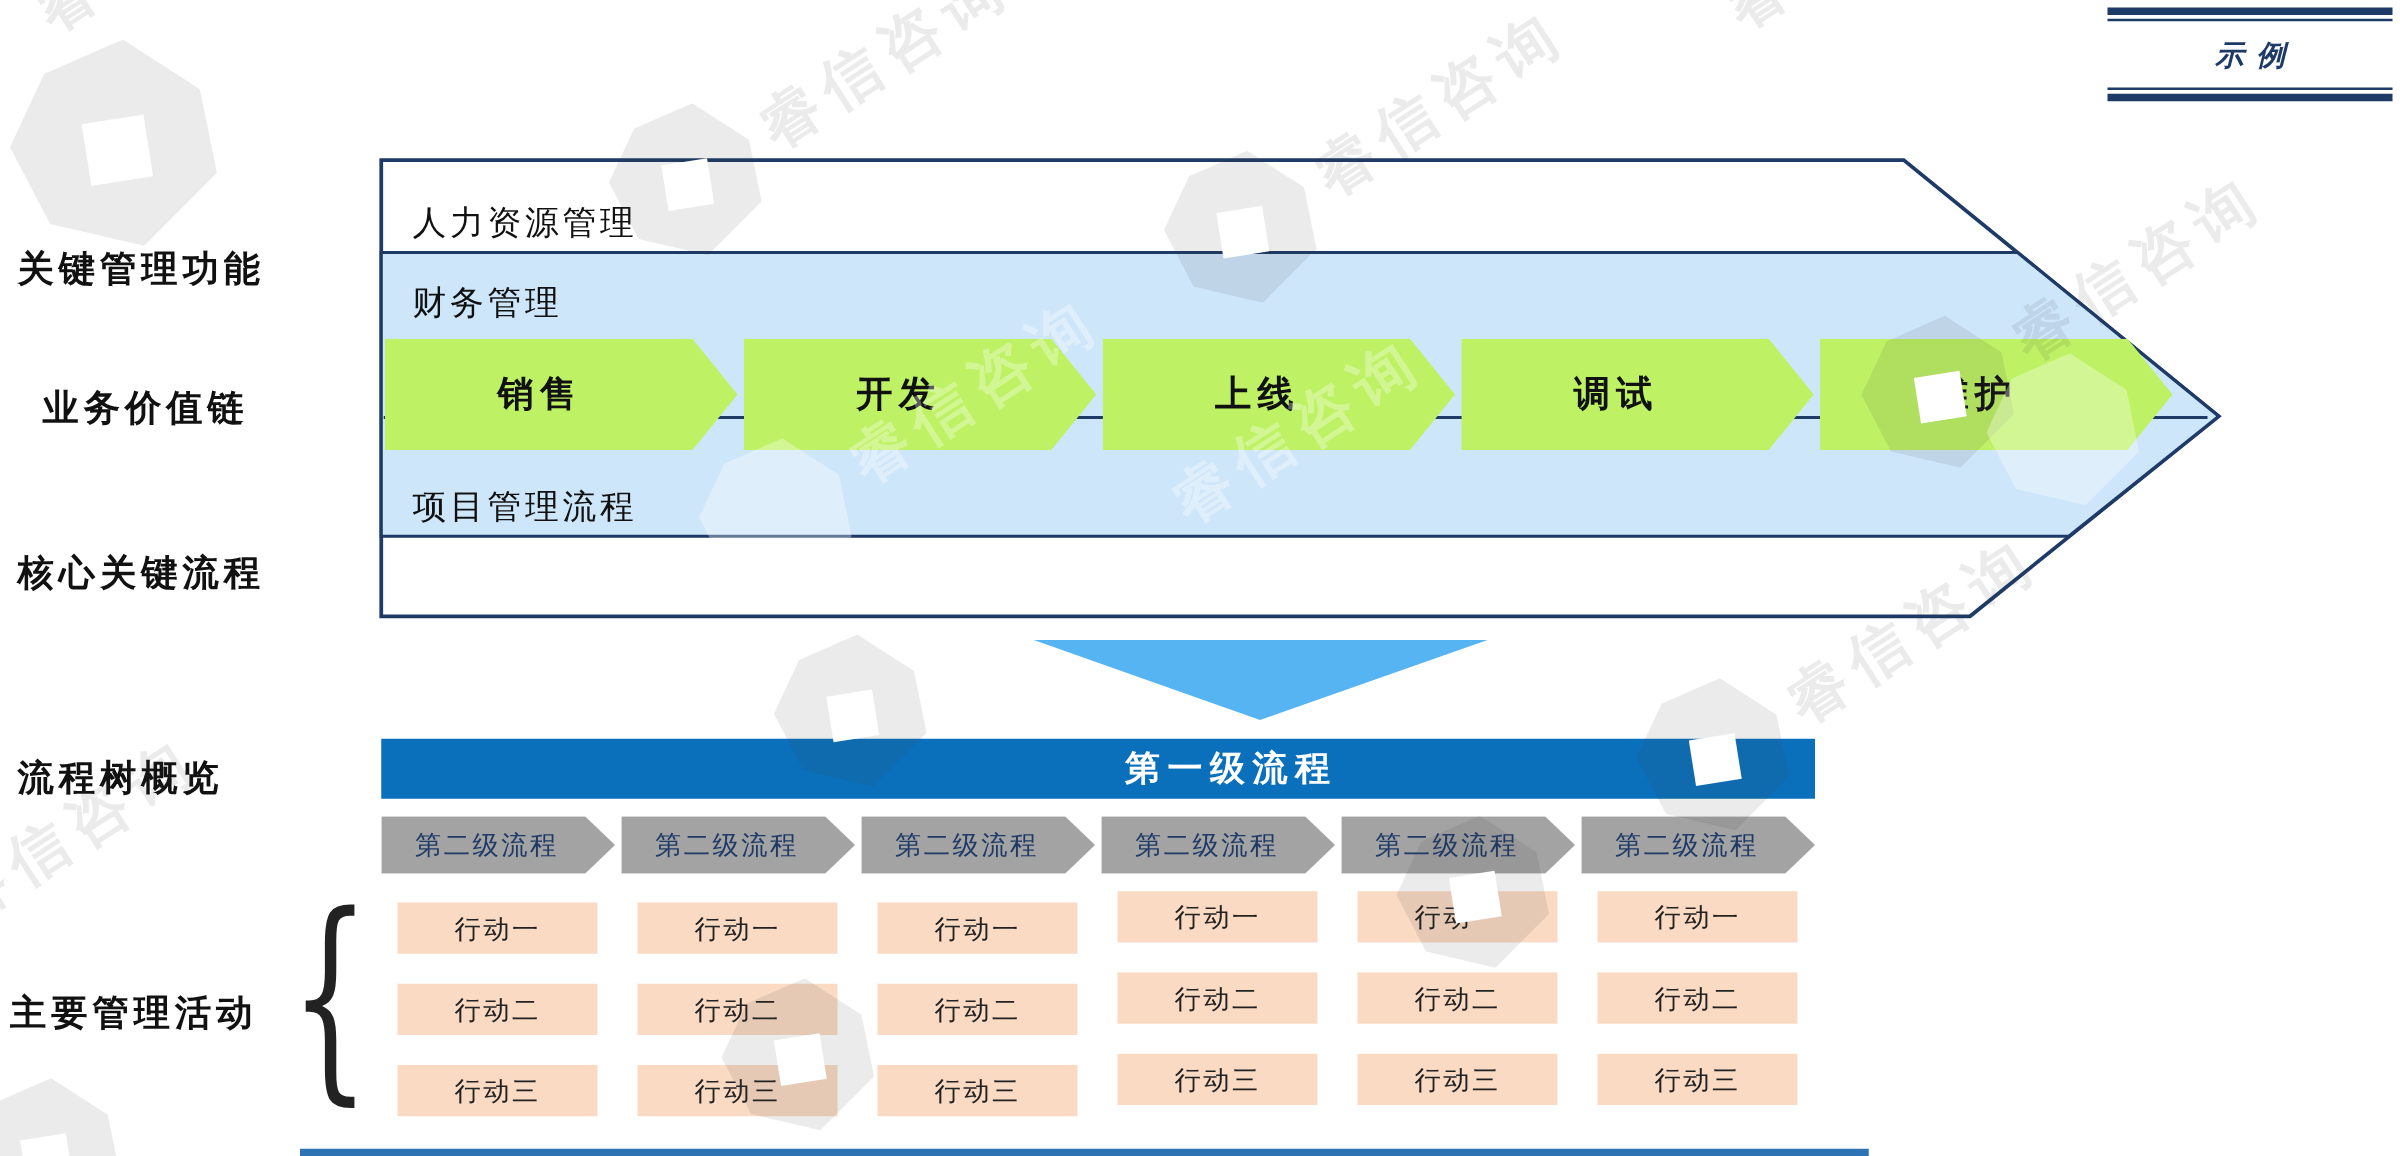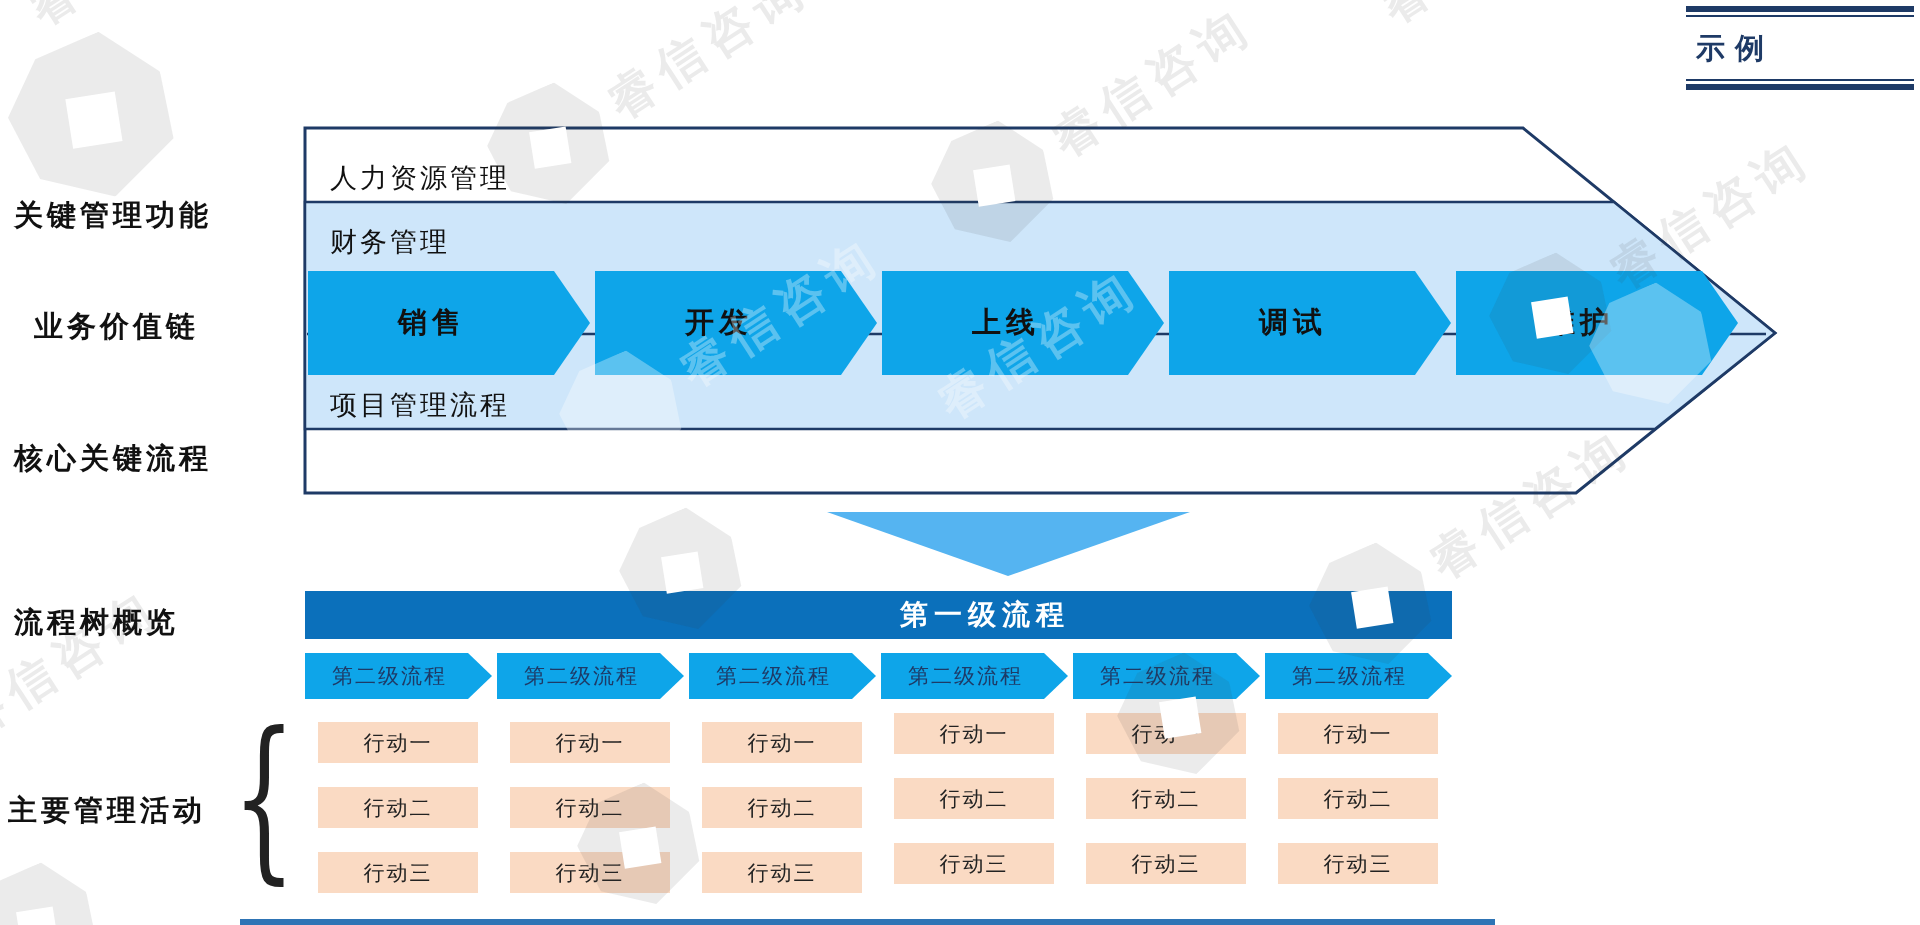--- a/index.html
+++ b/index.html
@@ -28,39 +28,39 @@
     position:absolute; left:330px; z-index:3;
     font-size:27px; color:#111; white-space:nowrap; letter-spacing:3px;
   }
   .bt-hr   { top:160px; }
   .bt-fin  { top:224px; }
   .bt-proj { top:387px; }
   .bt-biz  { top:450px; }
 
   
   .lv1chev {
-    position:absolute; top:271px; width:282px; height:104px; z-index:2;
-    background:#0ea5e9;
+    position:absolute; top:271px; width:282px; height:89px; z-index:2;
+    background:#bef264;
     clip-path:polygon(0 0, 246px 0, 100% 50%, 246px 100%, 0 100%);
     display:flex; align-items:center; justify-content:center;
     box-sizing:border-box; padding-right:34px;
     font-weight:bold; font-size:29px; letter-spacing:5px; color:#111;
   }
   .vc1{left:308px;} .vc2{left:595px;} .vc3{left:882px;} .vc4{left:1169px;} .vc5{left:1456px;}
 
   
   .level1-bar {
     position:absolute; left:305px; top:591px; width:1147px; height:48px; z-index:2;
     background:#0B70BB; display:flex; align-items:center; justify-content:center;
     box-sizing:border-box; padding-left:213px;
     color:#ffffff; font-weight:bold; font-size:28px; letter-spacing:6px;
   }
   .lv2chev {
     position:absolute; top:653px; width:187px; height:46px; z-index:2;
-    background:#0ea5e9;
+    background:#a3a3a3;
     clip-path:polygon(0 0, 163px 0, 100% 50%, 163px 100%, 0 100%);
     display:flex; align-items:center; justify-content:center;
     box-sizing:border-box; padding-right:18px;
     font-size:21px; letter-spacing:2px; color:#1E3A66;
   }
   .pc1{left:305px;} .pc2{left:497px;} .pc3{left:689px;} .pc4{left:881px;} .pc5{left:1073px;} .pc6{left:1265px;}
 
   .abox {
     position:absolute; width:160px; height:41px; z-index:2;
     background:#FADAC3; display:flex; align-items:center; justify-content:center;
@@ -75,22 +75,22 @@
     font-family:"DejaVu Serif","Liberation Serif",serif;
     font-size:168px; line-height:185px; font-weight:400;
     transform:scale(0.6,1.05); transform-origin:left top;
   }
 
   
   .stamp { position:absolute; left:1686px; top:6px; width:228px; z-index:3; }
   .stamp .bar-thick { height:6px; background:#1E3A66; }
   .stamp .bar-thin  { height:2px; background:#1E3A66; margin-top:3px; }
   .stamp .stamp-text {
-    text-align:left; color:#1E3A66; font-weight:bold;
-    font-size:29px; letter-spacing:10px; padding:12px 0 10px 10px;
+    text-align:center; color:#1E3A66; font-weight:bold;
+    font-size:23px; letter-spacing:10px; padding:12px 0 10px 10px;font-style:italic;
   }
   .stamp .bar-thin.b { margin-top:0; margin-bottom:3px; }
 
   .bottom-strip {
     position:absolute; left:240px; top:919px; width:1255px; height:6px;
     background:#2E74B5; z-index:2;
   }
 
   
   .wm {

